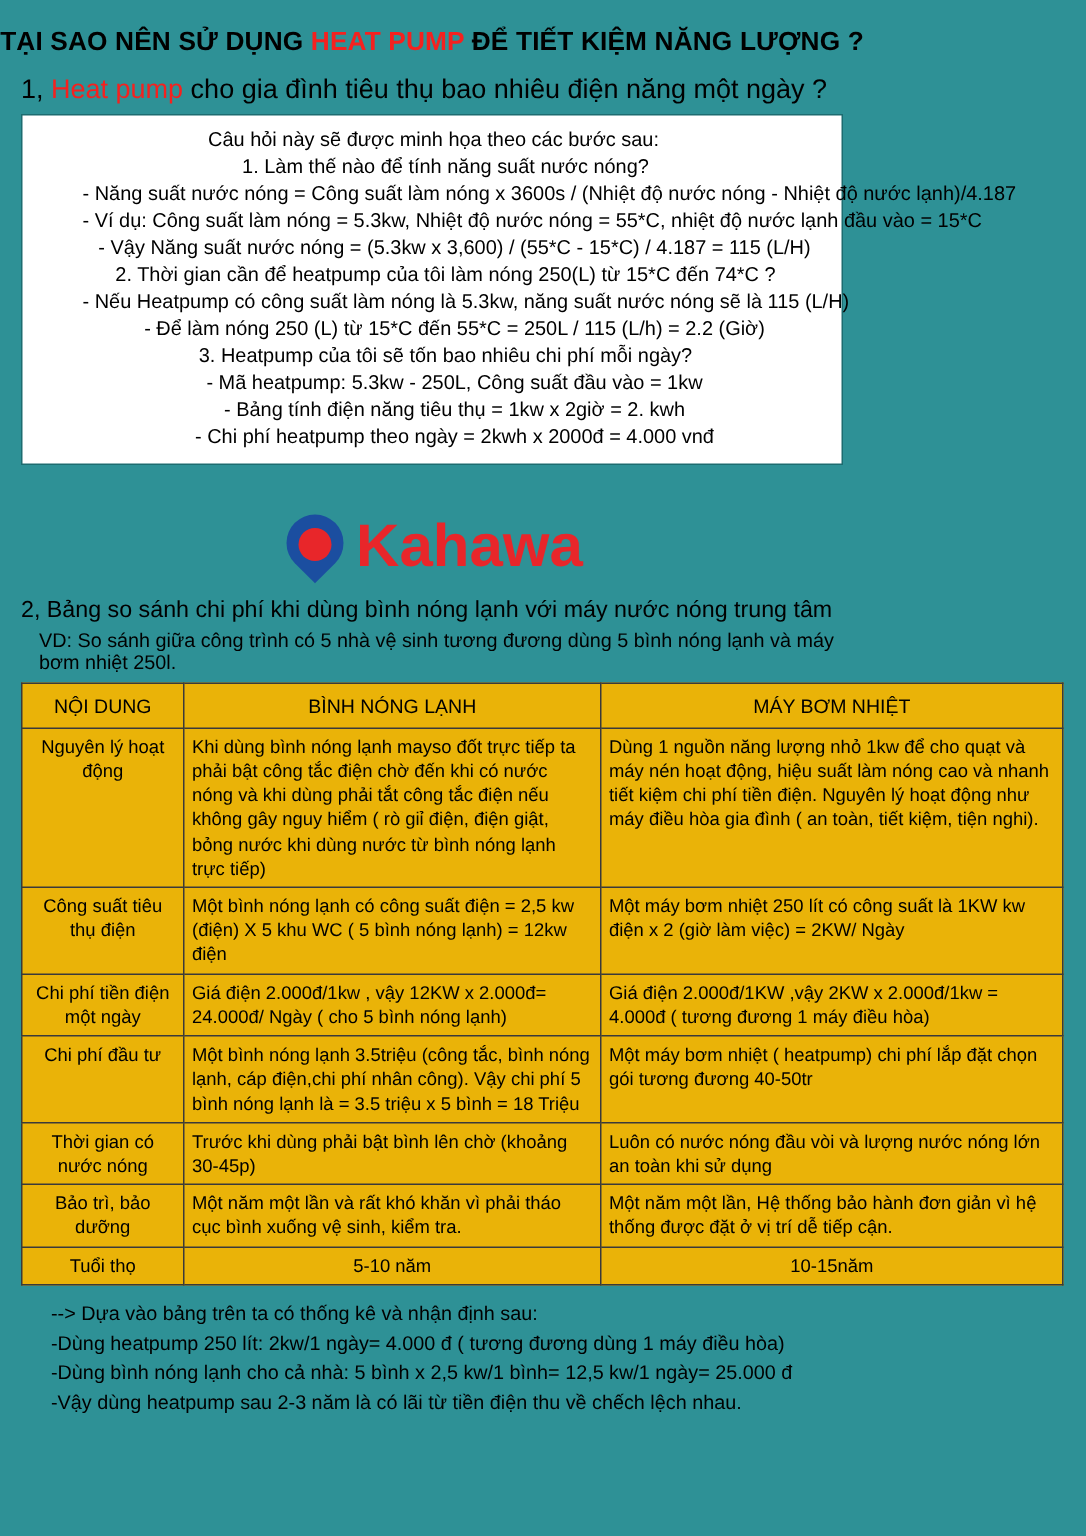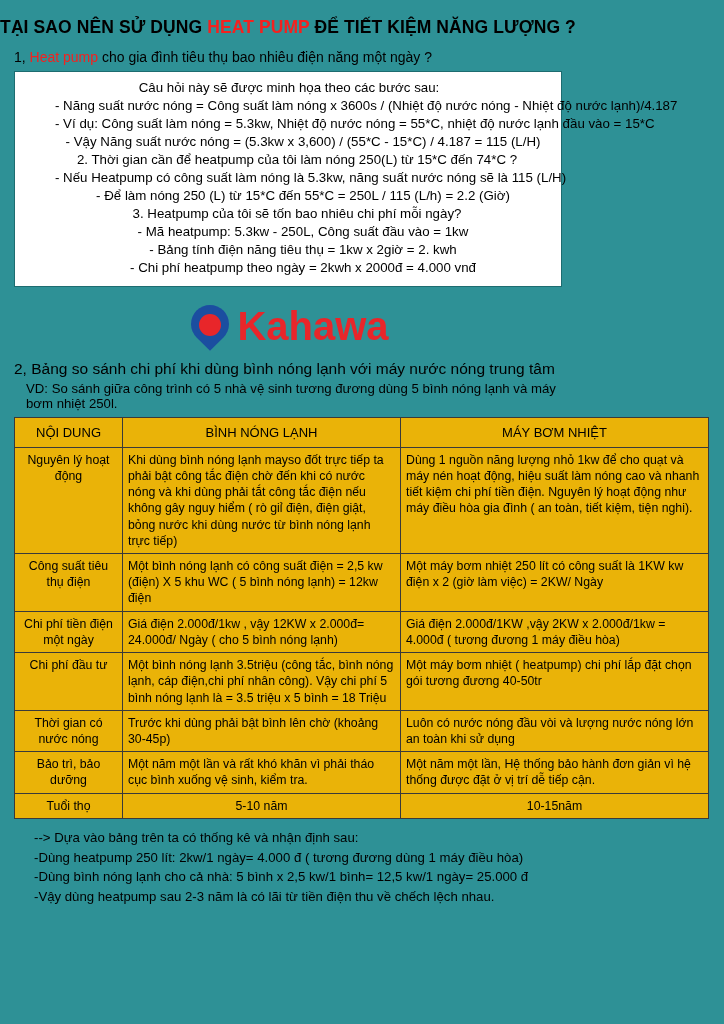--- a/index.html
+++ b/index.html
@@ -31,21 +31,21 @@
     letter-spacing: 0.1px;
     line-height: 1.1;
     color: #000;
   }
   .title .hl {
     color: #f5211f;
   }
 
   
   .sec1-head {
-    font-size: 14px;
+    font-size: 18px;
     padding: 12px 12px 6px 14px;
     color: #000;
   }
   .sec1-head .hl {
     color: #f5211f;
   }
 
   
   .white-box {
     margin: 0 14px;
@@ -64,21 +64,21 @@
   .ind0 { padding-left: 2px; }
   .ind1 { padding-left: 18px; }
   .ind2 { padding-left: 30px; }
 
   
   .logo-wrap {
     height: 60px;
     display: flex;
     align-items: center;
     justify-content: center;
-    margin-top: 9px;
+    margin-top: 24px;
   }
   .logo-mark {
     position: relative;
     width: 46px;
     height: 46px;
     margin-right: 4px;
   }
   .logo-drop {
     position: absolute;
     left: 4px;
@@ -167,20 +167,21 @@
   <div class="title">
     <span>TẠI SAO NÊN SỬ DỤNG </span><span class="hl">HEAT PUMP</span><span> ĐỂ TIẾT KIỆM NĂNG LƯỢNG ?</span>
   </div>
 
   <div class="sec1-head">
     <span>1, </span><span class="hl">Heat pump</span><span> cho gia đình tiêu thụ bao nhiêu điện năng một ngày ?</span>
   </div>
 
   <div class="white-box">
     <p class="ind0">Câu hỏi này sẽ được minh họa theo các bước sau:</p>
+    <p class="ind1">1. Làm thế nào để tính năng suất nước nóng?</p>
     <p class="ind2">- Năng suất nước nóng = Công suất làm nóng x 3600s / (Nhiệt độ nước nóng - Nhiệt độ nước lạnh)/4.187</p>
     <p class="ind2">- Ví dụ: Công suất làm nóng = 5.3kw, Nhiệt độ nước nóng = 55*C, nhiệt độ nước lạnh đầu vào = 15*C</p>
     <p class="ind2">- Vậy Năng suất nước nóng = (5.3kw x 3,600) / (55*C - 15*C) / 4.187 = 115 (L/H)</p>
     <p class="ind1">2. Thời gian cần để heatpump của tôi làm nóng 250(L) từ 15*C đến 74*C ?</p>
     <p class="ind2">- Nếu Heatpump có công suất làm nóng là 5.3kw, năng suất nước nóng sẽ là 115 (L/H)</p>
     <p class="ind2">- Để làm nóng 250 (L) từ 15*C đến 55*C = 250L / 115 (L/h) = 2.2 (Giờ)</p>
     <p class="ind1">3. Heatpump của tôi sẽ tốn bao nhiêu chi phí mỗi ngày?</p>
     <p class="ind2">- Mã heatpump: 5.3kw - 250L, Công suất đầu vào = 1kw</p>
     <p class="ind2">- Bảng tính điện năng tiêu thụ = 1kw x 2giờ = 2. kwh</p>
     <p class="ind2">- Chi phí heatpump theo ngày = 2kwh x 2000đ = 4.000 vnđ</p>

